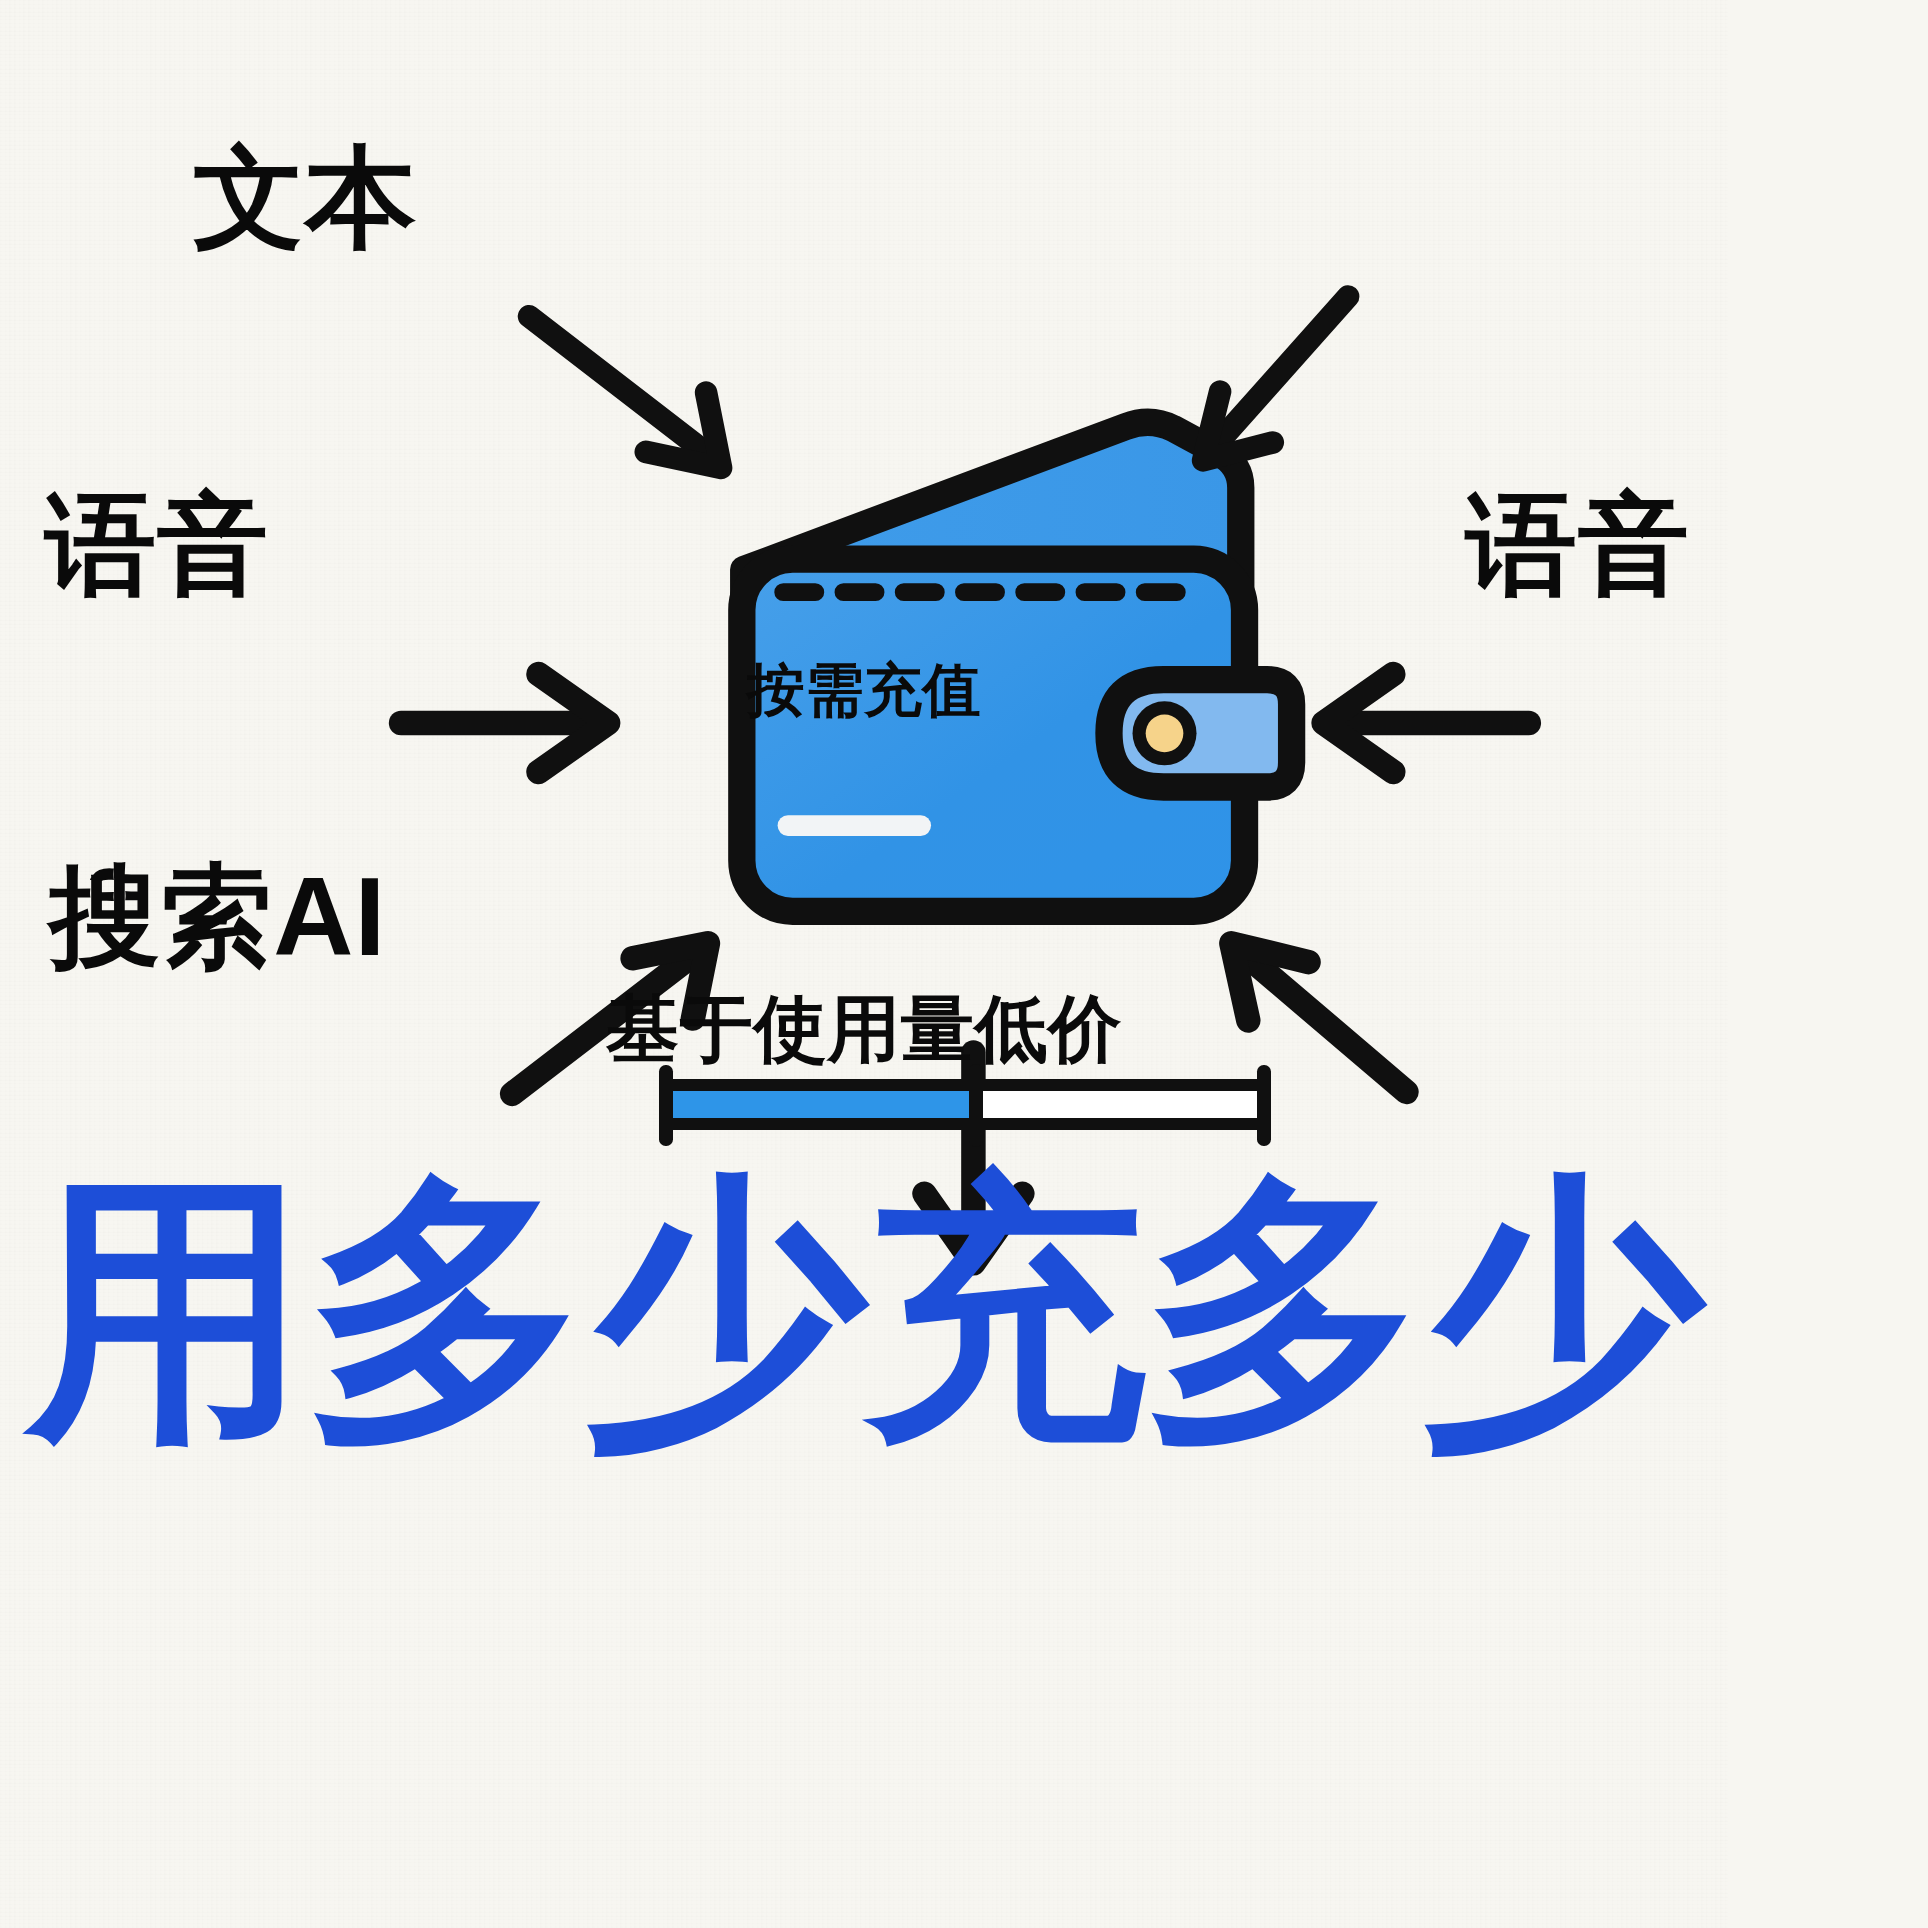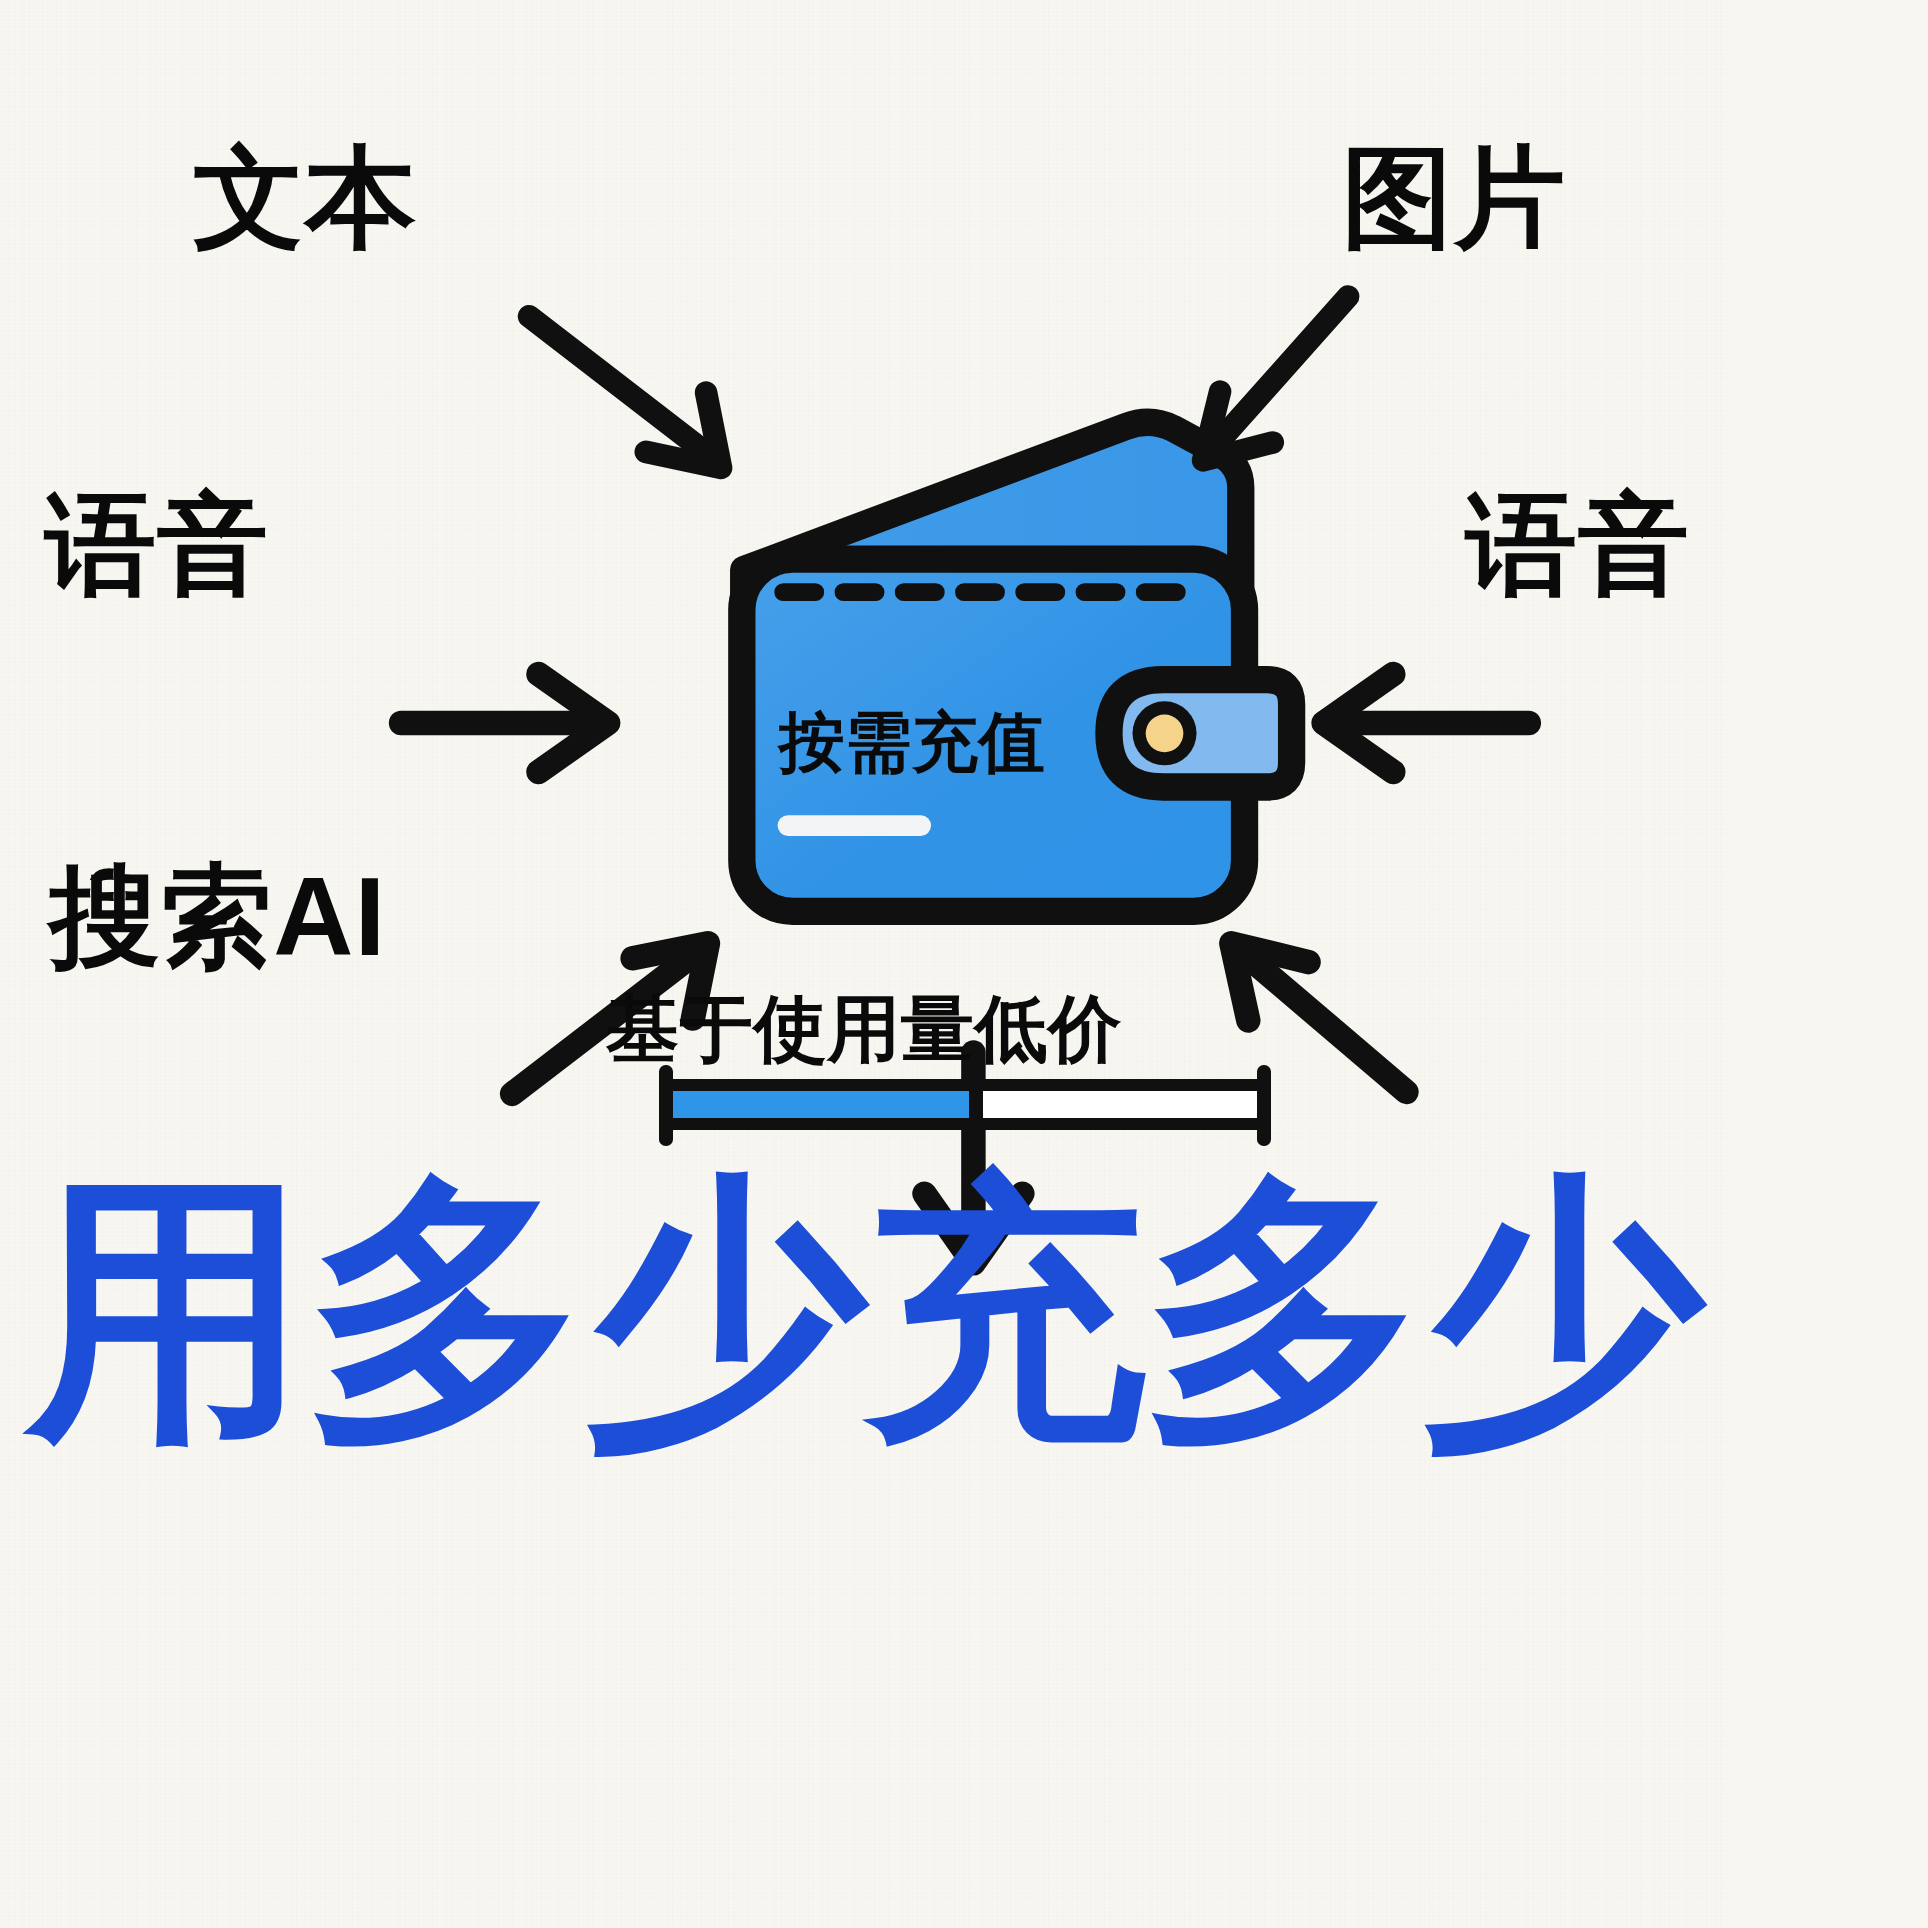--- a/index.html
+++ b/index.html
@@ -44,24 +44,23 @@
   #label-text    { left: 193px;  top: 143px; }
   #label-image   { right: 162px; top: 143px; }
   #label-voice-l { left: 45px;   top: 490px; }
   #label-voice-r { right: 38px;  top: 490px; }
   #label-search  { left: 49px;   top: 821px; margin-top: 41px; }
   #label-aitools { right: 47px;  top: 821px; }
 
   #label-topup {
     left: 50%;
     transform: translateX(-50%);
-    top: 709px;
-    font-size: 66px;
+    top: 661px;
+    font-size: 58px;
     font-weight: 800;
-    margin-left: 48px;
   }
   #label-usage {
     left: 50%;
     transform: translateX(-50%);
     top: 992px;
     font-size: 73px;
     font-weight: 700;
   }
   #headline {
     position: absolute;
@@ -202,21 +201,20 @@
     </g>
 
     <g>
       <path class="ink" d="M1034 1118 L1034 1330" stroke-width="26"></path>
       <path class="ink" d="M982 1268 L1034 1342 L1086 1268" stroke-width="26"></path>
     </g>
   </svg>
 
   <div class="label lbl-corner" id="label-text">文本</div>
 
-  <div class="label lbl-corner" id="label-image">图片</div>
 
   <div class="label lbl-side" id="label-voice-l">语音</div>
 
   <div class="label lbl-side" id="label-voice-r">语音</div>
 
   <div class="label lbl-bottom" id="label-search">搜索AI</div>
 
 
   <div class="label" id="label-topup">按需充值</div>
 

